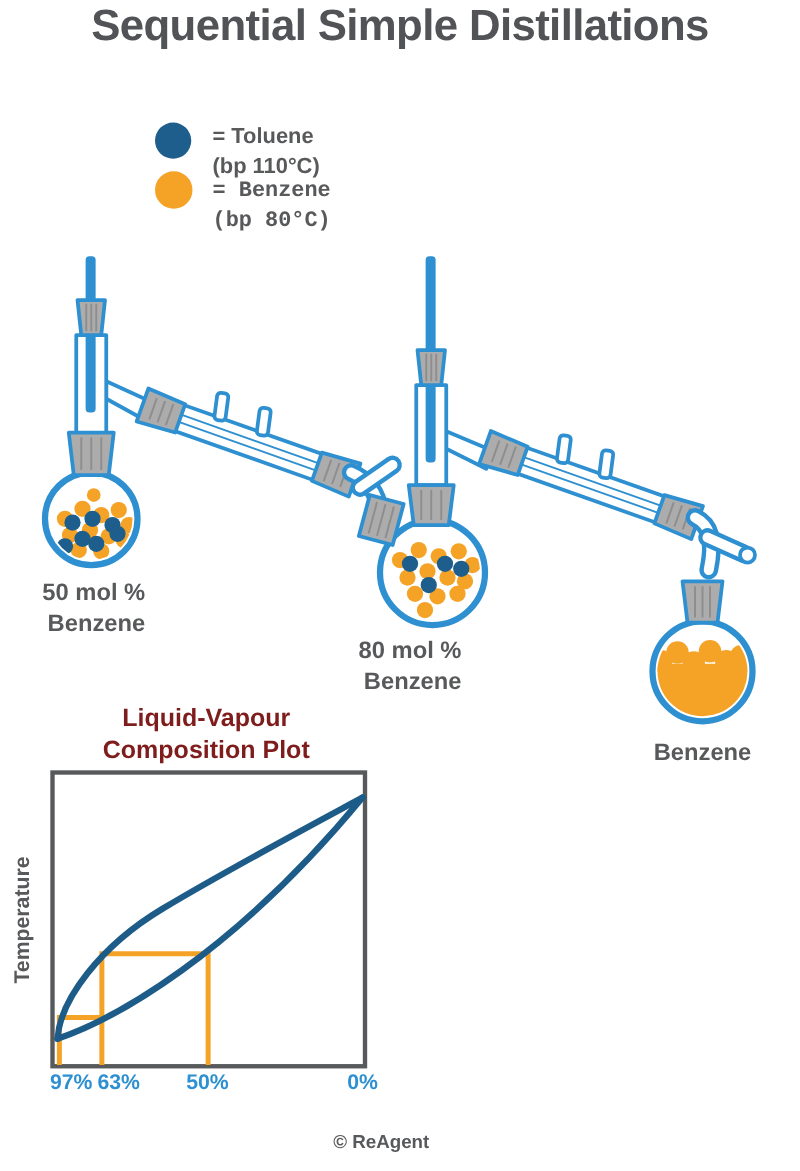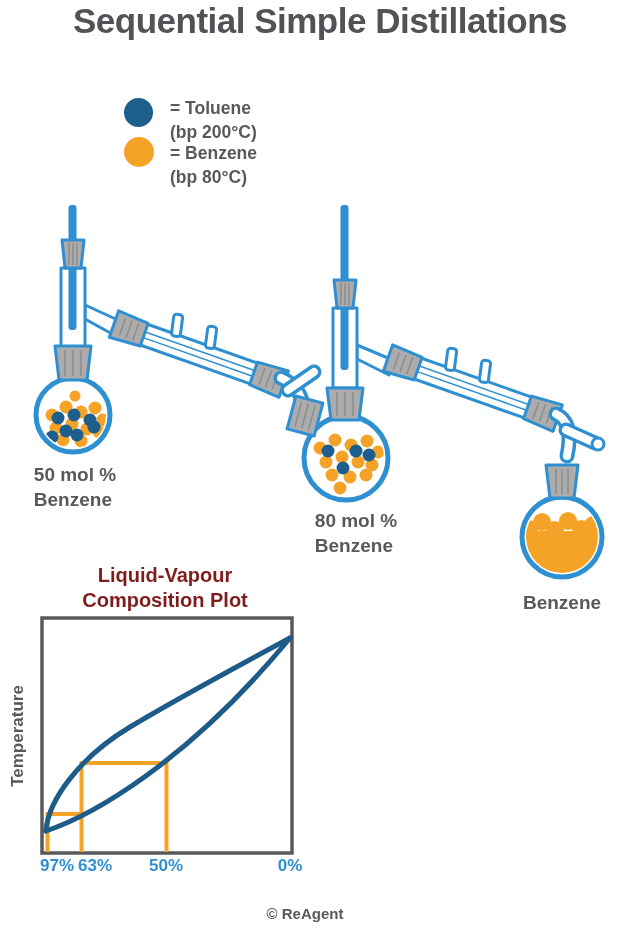--- a/index.html
+++ b/index.html
@@ -25,26 +25,26 @@
   
   .title{position:absolute;left:0;right:0;top:1px;margin:0;text-align:center;
          font-size:35px;font-weight:800;letter-spacing:-0.5px;color:#525356;}
   .swatch{position:absolute;border-radius:50%;}
   .swatch-toluene{left:124px;top:98px;width:29px;height:29px;background:#1E5E8C;}
   .swatch-benzene{left:124px;top:137px;width:30px;height:30px;background:#F5A327;}
   .legend-text{position:absolute;left:170px;font-size:17.5px;font-weight:700;
                color:#58595B;line-height:24px;}
   .legend-text span{display:block;}
   .legend-toluene{top:96px;}
-  .legend-benzene{top:141px;}
-  .flask-label{position:absolute;transform:translateX(-50%);text-align:left;
+  .legend-benzene{top:141px;font-family:Liberation Mono, monospace;}
+  .flask-label{position:absolute;transform:translateX(-50%);text-align:right;
                font-size:19px;font-weight:700;color:#58595B;line-height:25px;}
   .flask-label span{display:block;}
   .flask-label-1{left:75px;top:462px;}
-  .flask-label-2{left:356px;top:508px;}
+  .flask-label-2{left:328px;top:508px;}
   .flask-label-3{left:562px;top:590px;}
   .chart-title{position:absolute;left:165px;top:563px;transform:translateX(-50%);
                text-align:center;font-size:20px;font-weight:700;color:#7f1d1d;line-height:25px;white-space:nowrap;}
   .chart-title span{display:block;}
   .y-label{position:absolute;left:18px;top:736px;transform:translate(-50%,-50%) rotate(-90deg);
            font-size:17px;font-weight:700;color:#58595B;white-space:nowrap;}
   .tick{position:absolute;top:856px;transform:translateX(-50%);
         font-size:17px;font-weight:700;color:#2E90D1;white-space:nowrap;}
   .tick-97{left:57px;} .tick-80{left:95px;} .tick-50{left:166px;} .tick-0{left:290px;}
   .x-label{position:absolute;left:167px;top:881px;transform:translateX(-50%);
@@ -210,21 +210,21 @@
     </g>
   </svg>
 
   <h1 class="title">Sequential Simple Distillations</h1>
 
   <div>
     <div class="swatch swatch-toluene"></div>
     <div class="swatch swatch-benzene"></div>
     <div class="legend-text legend-toluene">
       <span>= Toluene</span>
-      <span>(bp 200°C)</span>
+      <span>(bp 110°C)</span>
     </div>
     <div class="legend-text legend-benzene">
       <span>= Benzene</span>
       <span>(bp 80°C)</span>
     </div>
   </div>
 
   <div class="flask-label flask-label-1">
     <span>50 mol %</span>
     <span>Benzene</span>

